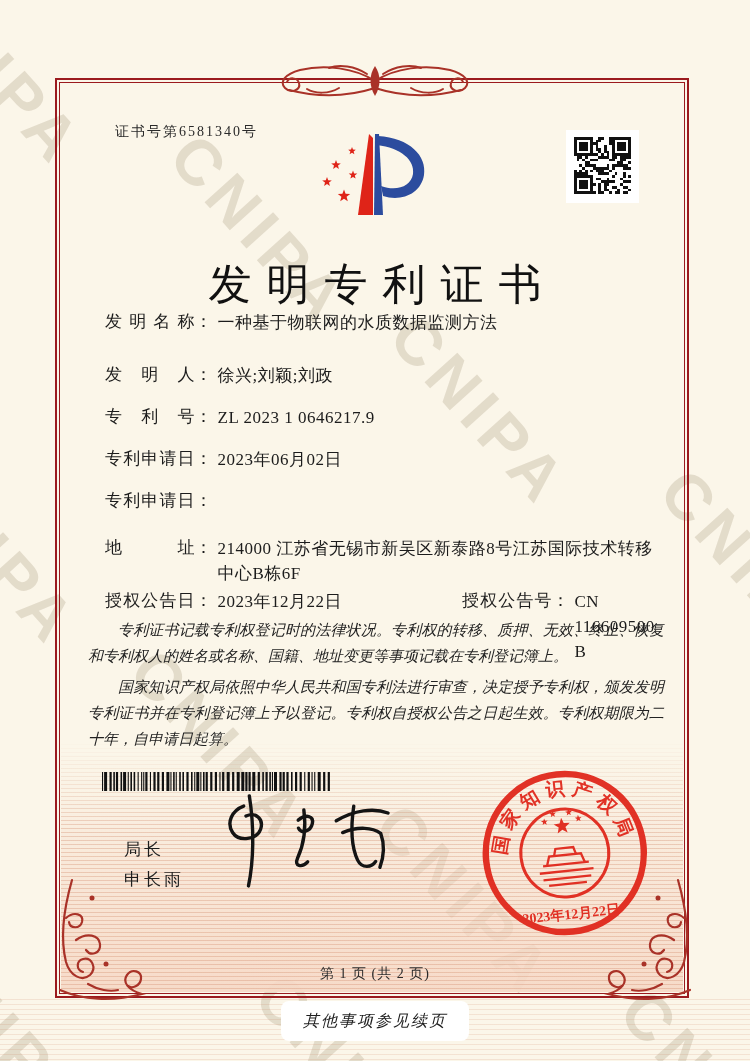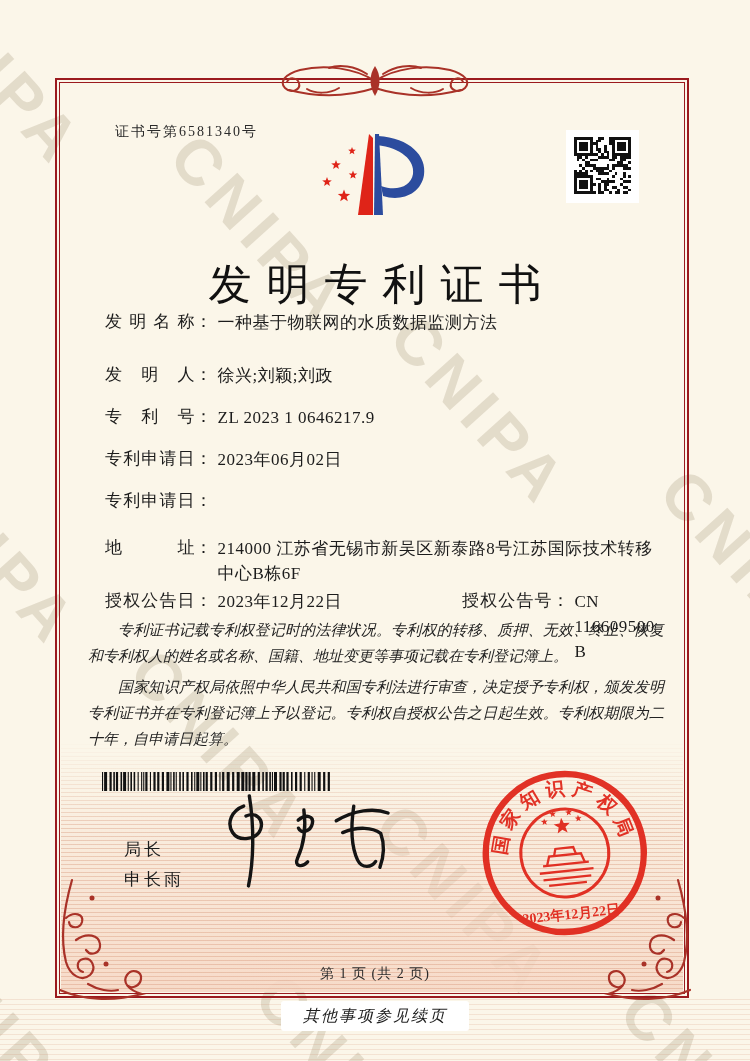--- a/index.html
+++ b/index.html
@@ -52,22 +52,22 @@
   
   .barcode{position:absolute;left:102px;top:772px;z-index:3;}
   .officer{position:absolute;left:110px;z-index:4;font-family:"Liberation Sans","DejaVu Sans",sans-serif;
            font-size:17px;font-weight:500;letter-spacing:3px;color:#1e1e1e;margin-left:14px;}
   .sig{position:absolute;left:203px;top:786px;z-index:4;transform:rotate(-2deg);}
   .seal{position:absolute;left:480px;top:768px;z-index:4;transform:rotate(-6deg);opacity:0.93;}
   .seal text{font-family:"Liberation Serif","DejaVu Serif",serif;}
 
   .page-footer{position:absolute;left:0;top:965px;width:100%;z-index:3;text-align:center;
                font-size:14px;color:#2a2a2a;letter-spacing:1px;}
-  .cont-box{position:absolute;left:281px;top:1001px;width:188px;height:30px;z-index:3;background:#fff;
-            border-radius:3px;display:flex;align-items:center;justify-content:center;
+  .cont-box{position:absolute;left:281px;top:1001px;width:188px;height:40px;z-index:3;background:#fff;
+            border-radius:8px;display:flex;align-items:center;justify-content:center;
             font-size:16px;font-style:italic;color:#1e1e1e;letter-spacing:2px;}
 </style>
 </head>
 <body>
 
 <div class="page">
 
   <div class="wm" style="left:-55px;top:-40px">CNIPA</div>
   <div class="wm" style="left:210px;top:120px">CNIPA</div>
   <div class="wm" style="left:430px;top:300px">CNIPA</div>

